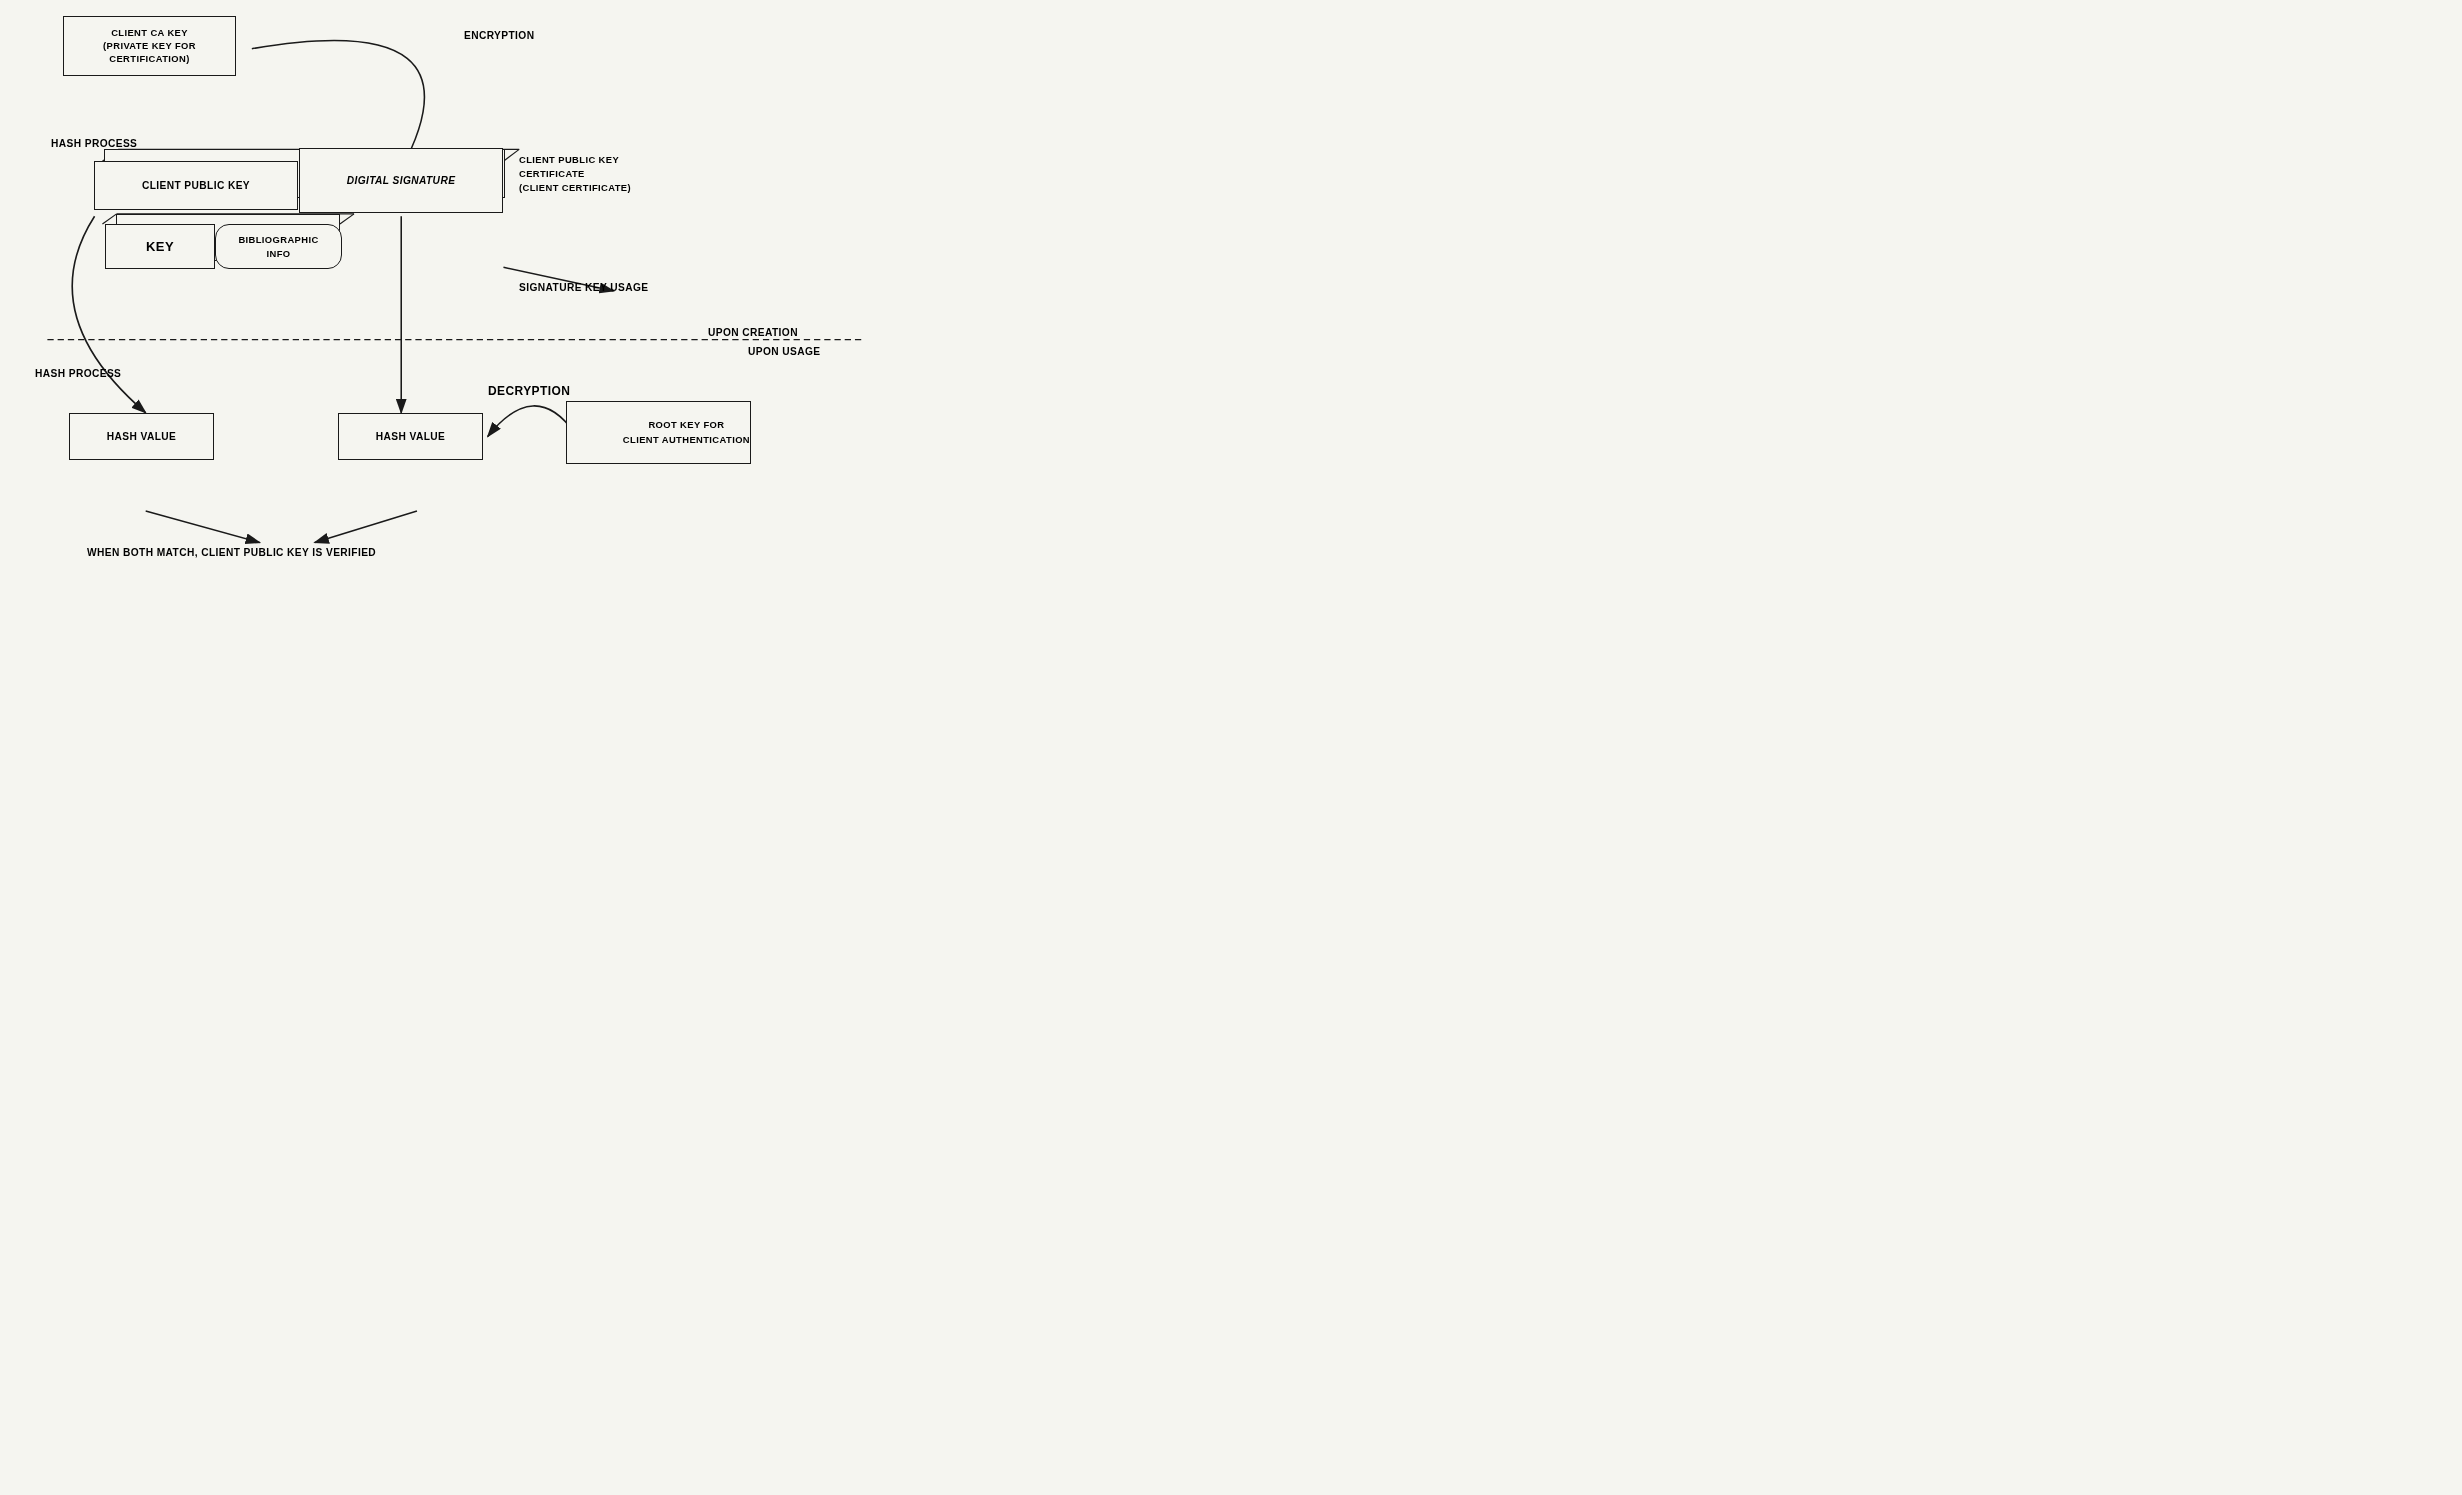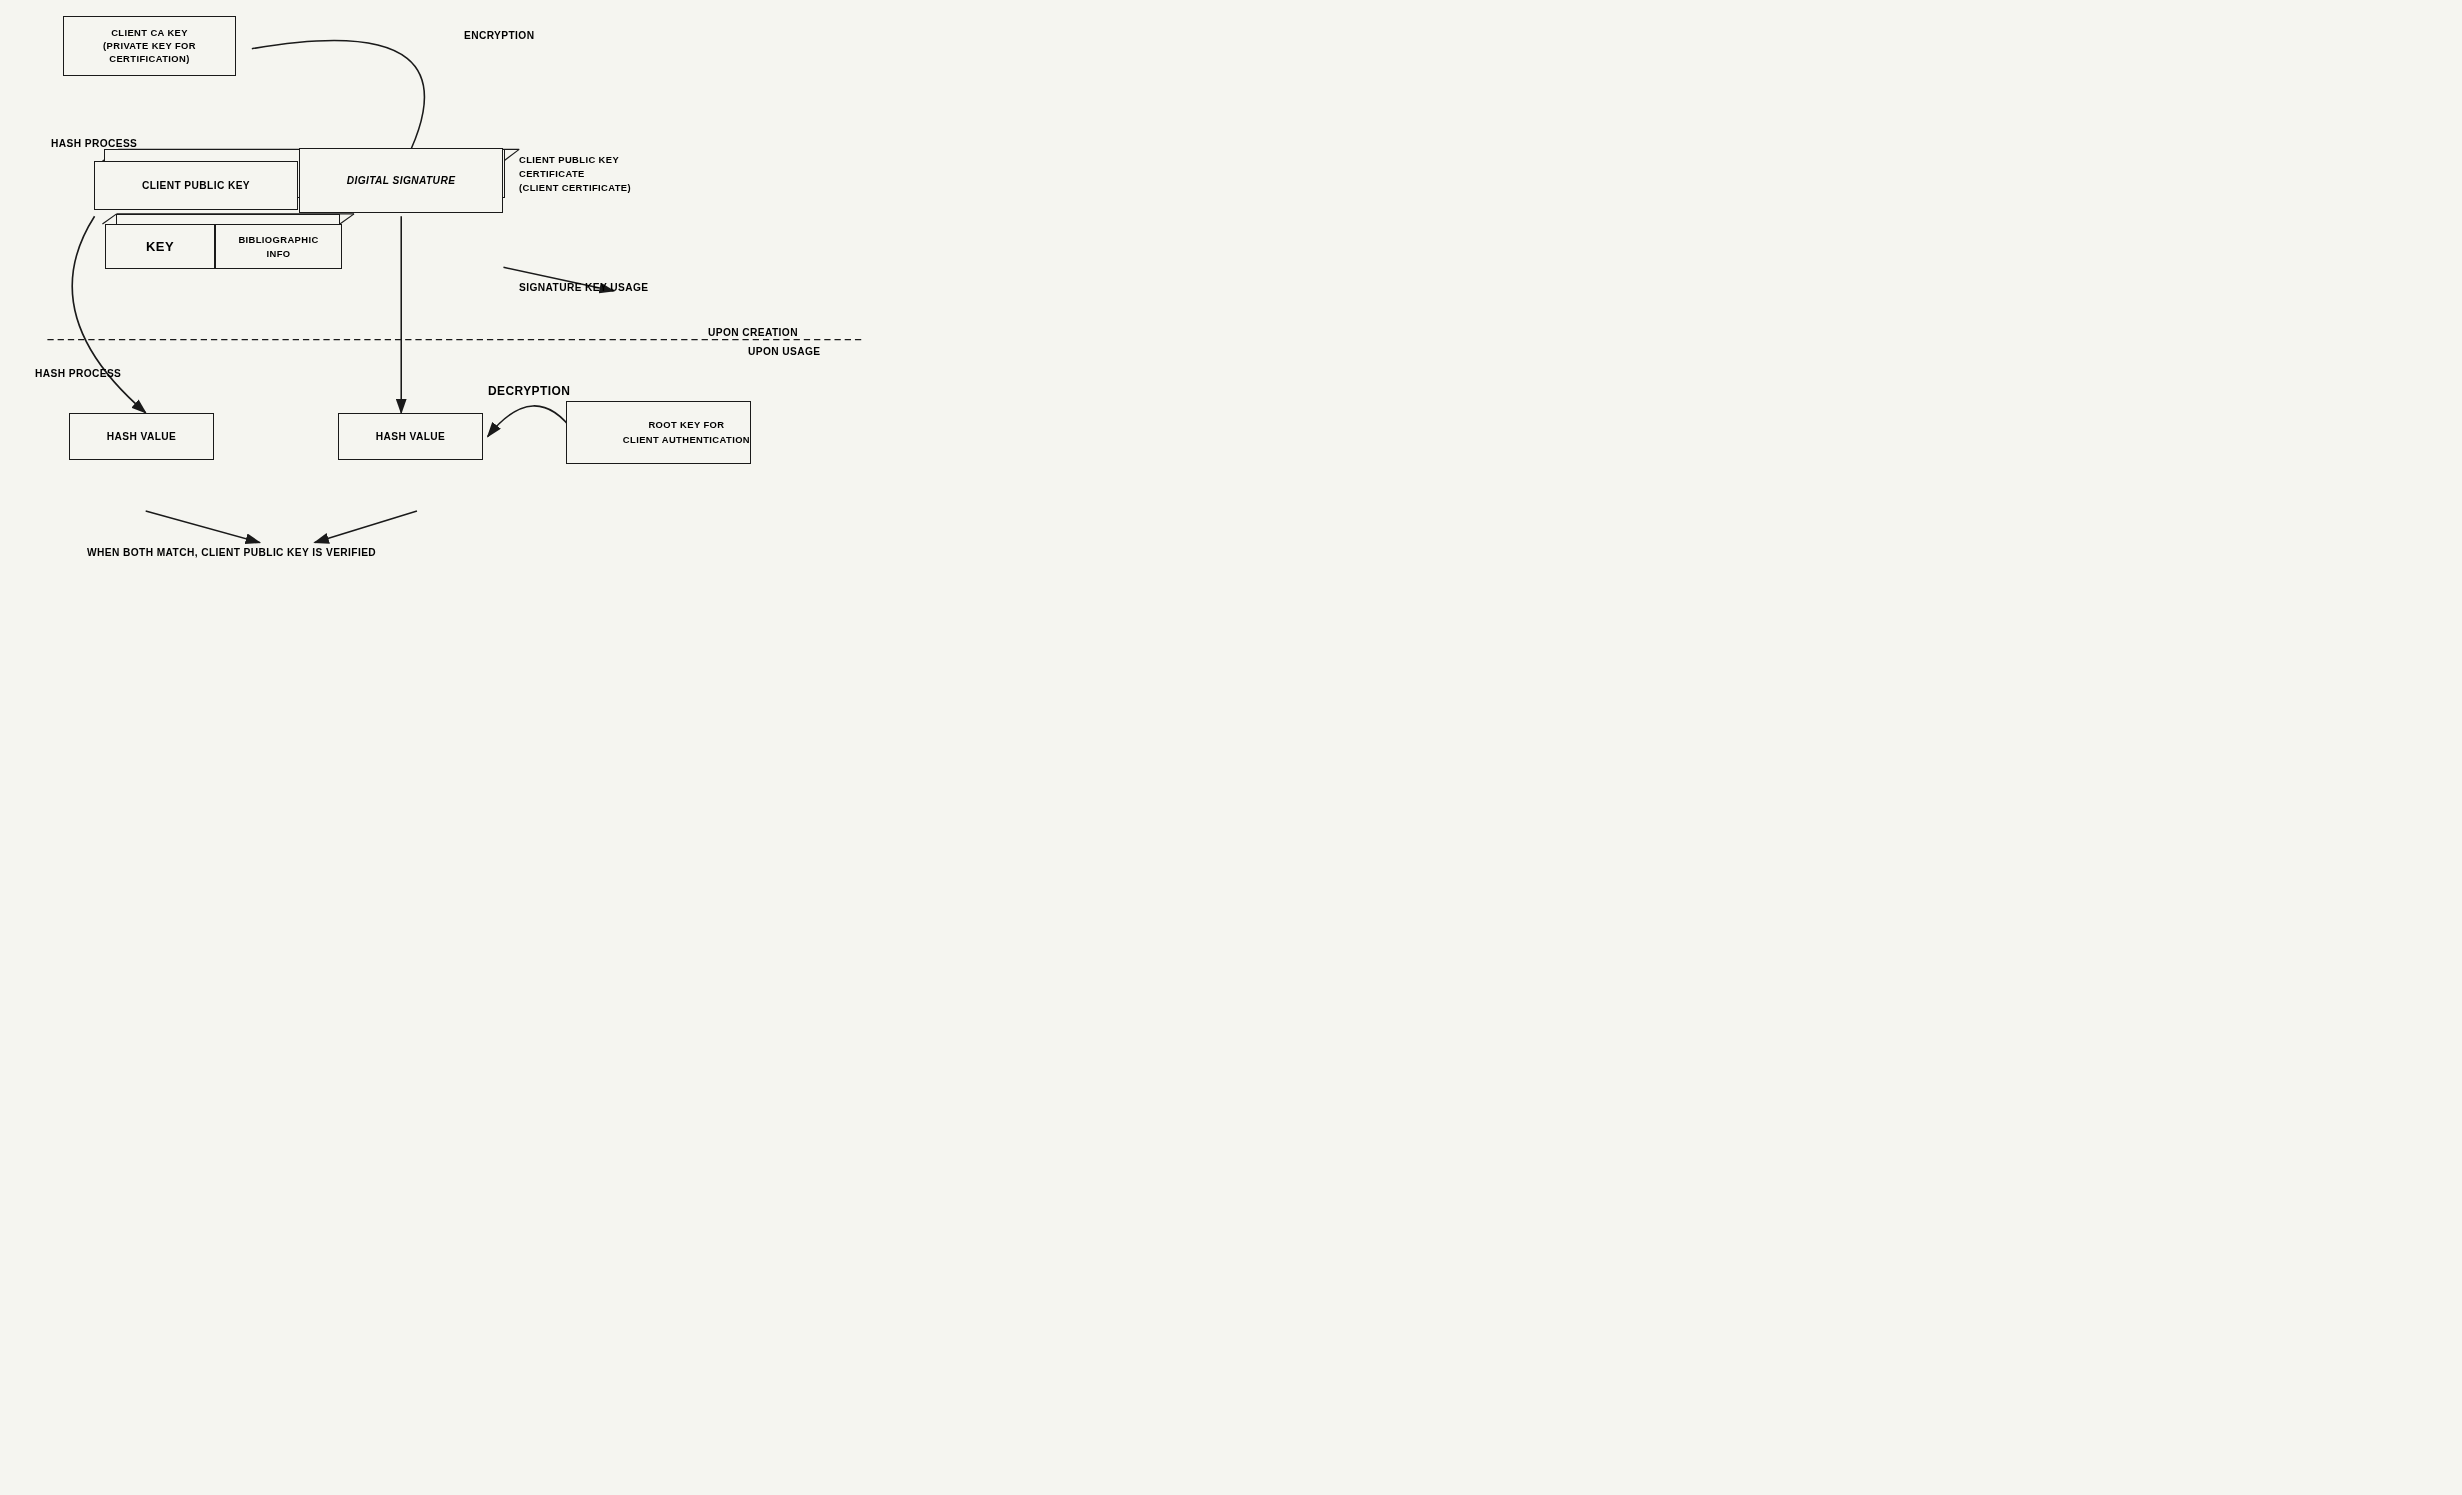--- a/index.html
+++ b/index.html
@@ -113,21 +113,21 @@
   </div>
 
   <div class="label" style="left:519px; top:153px; font-size:9.4px; text-align:left; line-height:1.5;">CLIENT PUBLIC KEY<br>CERTIFICATE<br>(CLIENT CERTIFICATE)</div>
 
   <div class="box-3d-back" style="left:116px; top:214px; width:224px; height:47px; z-index:1;"></div>
 
   <div class="box" style="left:105px; top:224px; width:110px; height:45px; z-index:3; font-size:13px;">
     <span>KEY</span>
   </div>
 
-  <div class="box" style="left:215px; top:224px; width:127px; height:45px; z-index:3; font-size:9.4px; line-height:1.4;">
+  <div class="box" style="left:215px; top:224px; width:127px; height:45px; z-index:3; font-size:9.4px; line-height:1.4;border-radius:14px;">
     <span>BIBLIOGRAPHIC<br>INFO</span>
   </div>
 
   <div class="label" style="left:519px; top:282px; font-size:10.2px;">SIGNATURE KEY USAGE</div>
 
   <div class="label" style="left:708px; top:327px; font-size:10.2px;">UPON CREATION</div>
 
   <div class="label" style="left:708px; top:346px; font-size:10.2px;margin-left:40px;">UPON USAGE</div>
 
   <div class="label" style="left:35px; top:368px; font-size:10.2px;">HASH PROCESS</div>

